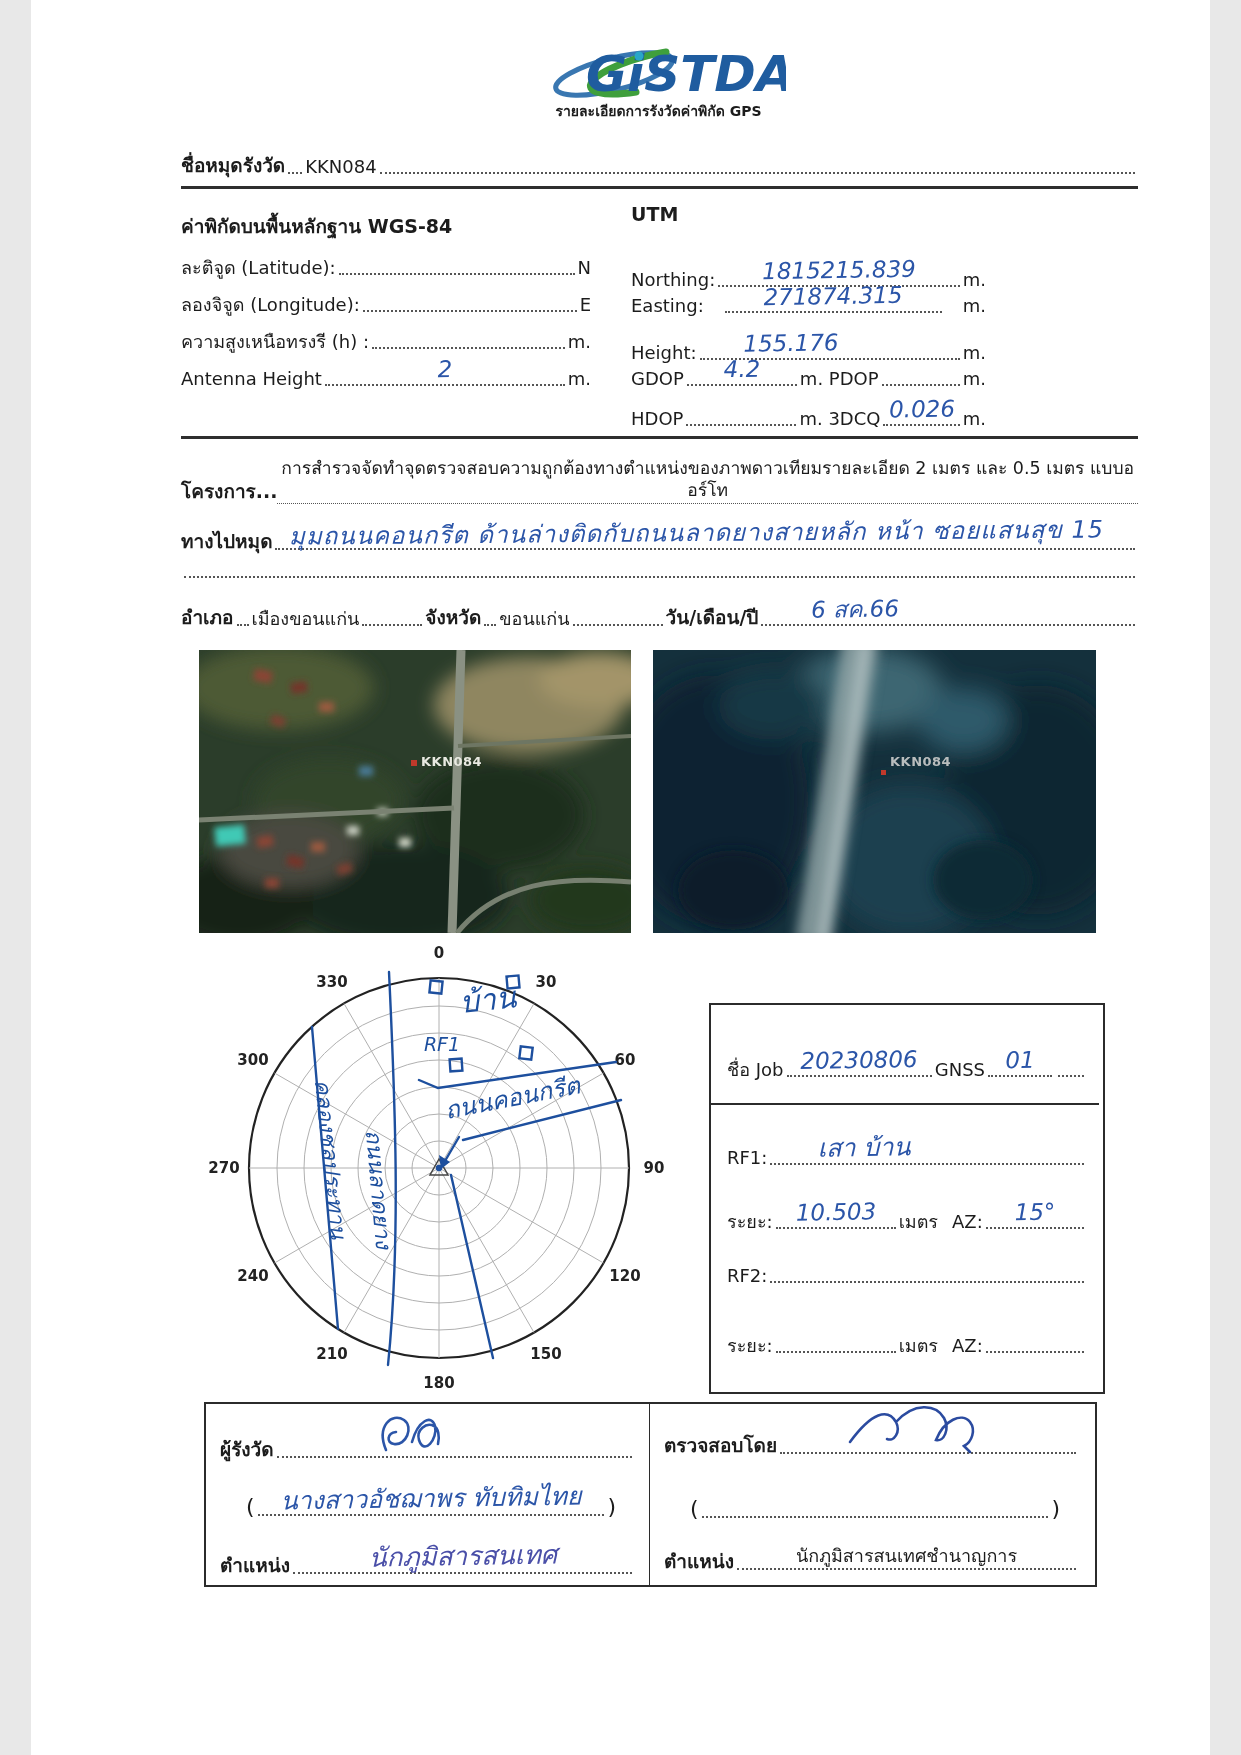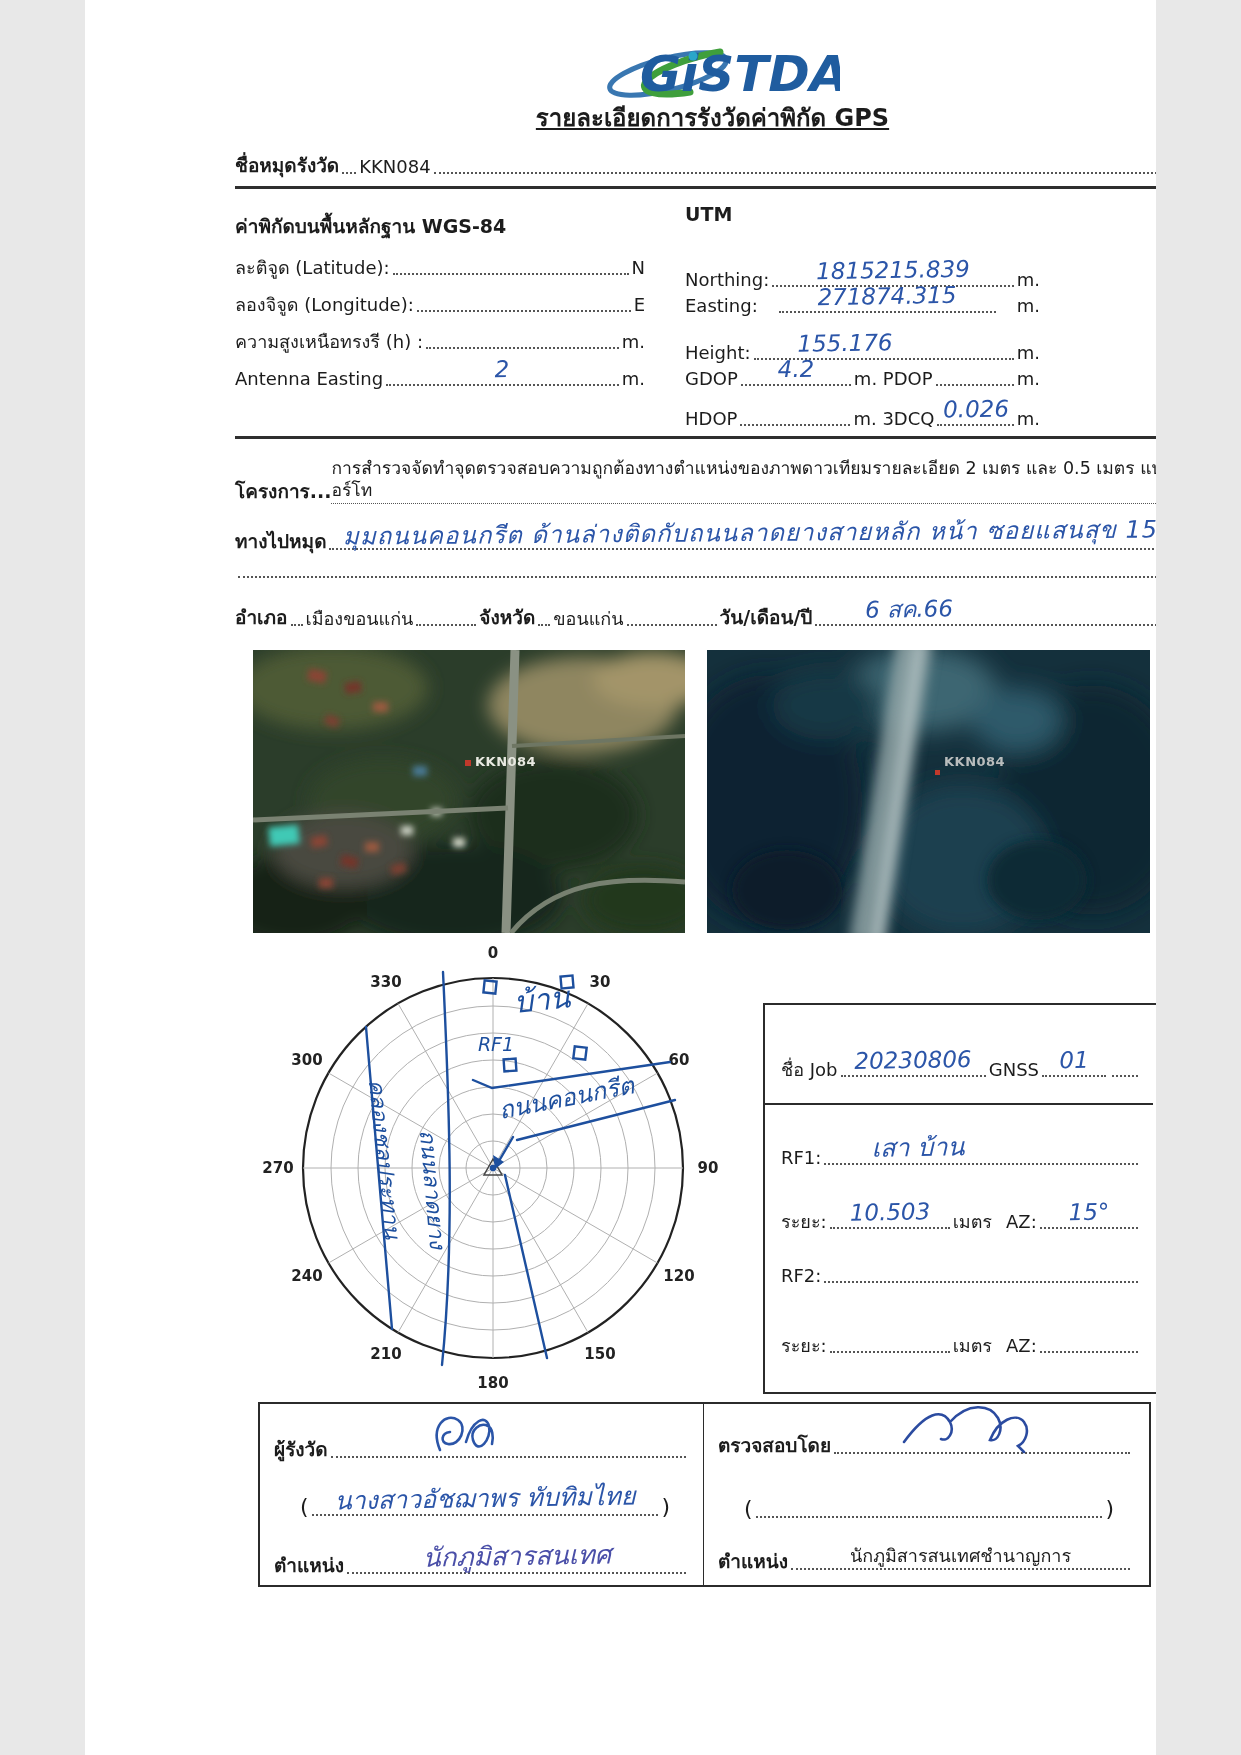--- a/index.html
+++ b/index.html
@@ -1,19 +1,19 @@
 <!DOCTYPE html>
 <html><head>
 <meta charset="utf-8">
 <style>
   html,body{margin:0;padding:0;background:#e8e8e8;}
   .page{
-    position:relative;width:1071px;height:1755px;background:#ffffff;
+    position:relative;width:1179px;height:1755px;background:#ffffff;
     font-family:"DejaVu Sans","Liberation Sans",sans-serif;color:#1c1c1c;
-    overflow:hidden;margin:0 auto;
+    overflow:hidden;margin:0 auto;text-align:center;
   }
   .abs{position:absolute;}
   .row{position:absolute;display:flex;align-items:flex-end;font-size:18px;line-height:1.25;}
   .b{font-weight:bold;}
   .lbl{white-space:nowrap;}
   .dots{flex:1 1 auto;border-bottom:2px dotted #555;height:2px;margin:0 3px 4px 3px;}
   .dotsw{flex:0 0 auto;border-bottom:2px dotted #555;height:2px;margin:0 3px 4px 3px;}
   .dotfill{position:relative;flex:1 1 auto;border-bottom:2px dotted #555;height:2px;margin:0 3px 4px 3px;}
   .dotfillw{position:relative;flex:0 0 auto;border-bottom:2px dotted #555;height:2px;margin:0 3px 4px 3px;}
   .hand{position:absolute;bottom:0;left:50%;transform:translateX(-50%) rotate(-1deg);
@@ -34,21 +34,21 @@
 
 <div class="page">
 
   <svg class="abs" style="left:495px;top:34px;" width="260" height="78" viewBox="0 0 260 78">
     <ellipse cx="88" cy="40" rx="60" ry="16" transform="rotate(-14 88 40)" fill="none" stroke="#2468a8" stroke-width="5" opacity="0.9"></ellipse>
     <path d="M 140,18 A 60,16 -14 1 0 110,58" fill="none" stroke="#3f9f3c" stroke-width="7" stroke-linecap="round"></path>
     <text x="60" y="57" font-size="50" font-weight="bold" font-style="italic" fill="#1f5c9f">GiSTDA</text>
     <circle cx="113" cy="22" r="4.5" fill="#2aa6c9"></circle>
   </svg>
   <div class="row" style="left:150px;top:103px;width:955px;justify-content:center;">
-    <span class="b" style="font-size:24px;text-decoration:underline;">รายละเอียดการรังวัดค่าพิกัด GPS</span>
+    <span class="b" style="font-size:14px;">รายละเอียดการรังวัดค่าพิกัด GPS</span>
   </div>
 
   <div class="row" style="left:150px;top:148px;width:957px;height:30px;">
     <span class="lbl b" style="font-size:19px;">ชื่อหมุดรังวัด</span>
     <span class="dotsw" style="width:14px;"></span>
     <span class="lbl" style="font-size:18px;">KKN084</span>
     <span class="dots"></span>
   </div>
   <div class="rule" style="left:150px;top:186px;width:957px;"></div>
 
@@ -64,21 +64,21 @@
     <span class="lbl">ลองจิจูด (Longitude):</span>
     <span class="dots"></span>
     <span class="lbl">E</span>
   </div>
   <div class="row" style="left:150px;top:325px;width:410px;height:28px;">
     <span class="lbl">ความสูงเหนือทรงรี (h) :</span>
     <span class="dots"></span>
     <span class="lbl">m.</span>
   </div>
   <div class="row" style="left:150px;top:360px;width:410px;height:30px;">
-    <span class="lbl">Antenna Easting</span>
+    <span class="lbl">Antenna Height</span>
     <span class="dotfill">
         <span class="hand">2</span>
       </span>
     <span class="lbl">m.</span>
   </div>
 
   <div class="row" style="left:600px;top:203px;width:355px;">
     <span class="lbl b" style="font-size:19px;">UTM</span>
   </div>
   <div class="row" style="left:600px;top:249px;width:355px;height:30px;margin-top:12px;">

